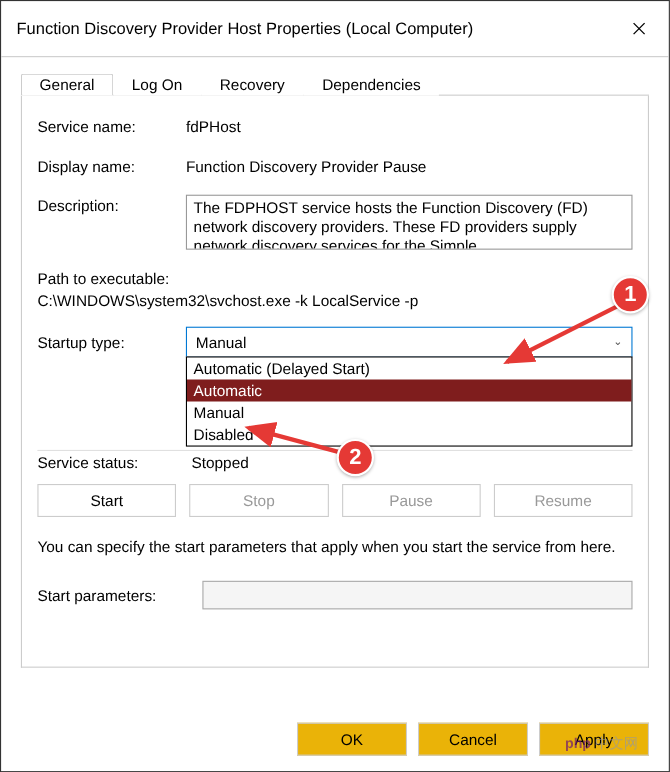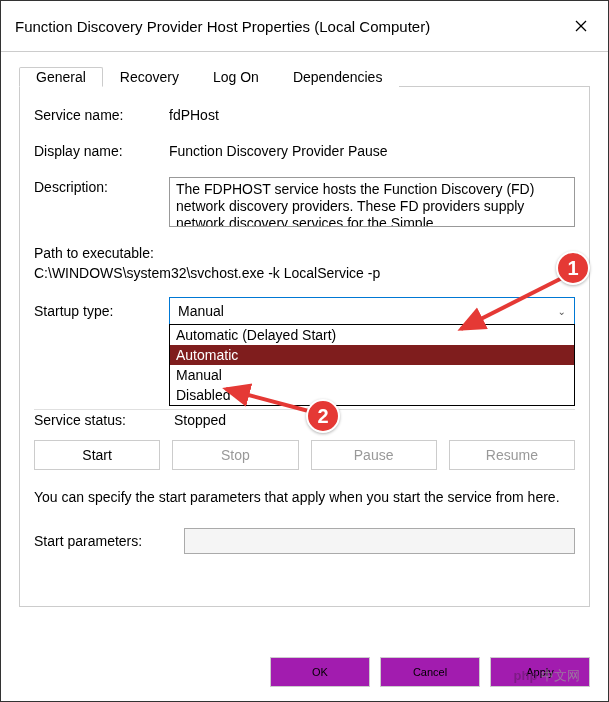--- a/index.html
+++ b/index.html
@@ -195,22 +195,22 @@
       position: absolute;
       bottom: 14px;
       right: 18px;
       display: flex;
       gap: 10px;
     }
     .dlg-btn {
       width: 100px;
       height: 30px;
       border: 1px solid #ccc;
-      background: #a21caf;
-      font-size: 11px;
+      background: #eab308;
+      font-size: 14px;
       cursor: pointer;
       display: flex;
       align-items: center;
       justify-content: center;
     }
     .callout {
       position: absolute;
       width: 34px;
       height: 34px;
       border-radius: 50%;
@@ -255,22 +255,22 @@
     <svg viewBox="0 0 12 12">
         <line x1="1" y1="1" x2="11" y2="11" stroke="#000" stroke-width="1.2"></line>
         <line x1="11" y1="1" x2="1" y2="11" stroke="#000" stroke-width="1.2"></line>
       </svg>
   </div>
 </div>
 
 <div class="content">
   <div class="tabs">
     <div class="tab active">General</div>
+    <div class="tab">Log On</div>
     <div class="tab">Recovery</div>
-    <div class="tab">Log On</div>
     <div class="tab">Dependencies</div>
   </div>
 
   <div class="tab-panel">
     <div class="row">
       <div class="label">Service name:</div>
       <div class="value">fdPHost</div>
     </div>
     <div class="row">
       <div class="label">Display name:</div>

